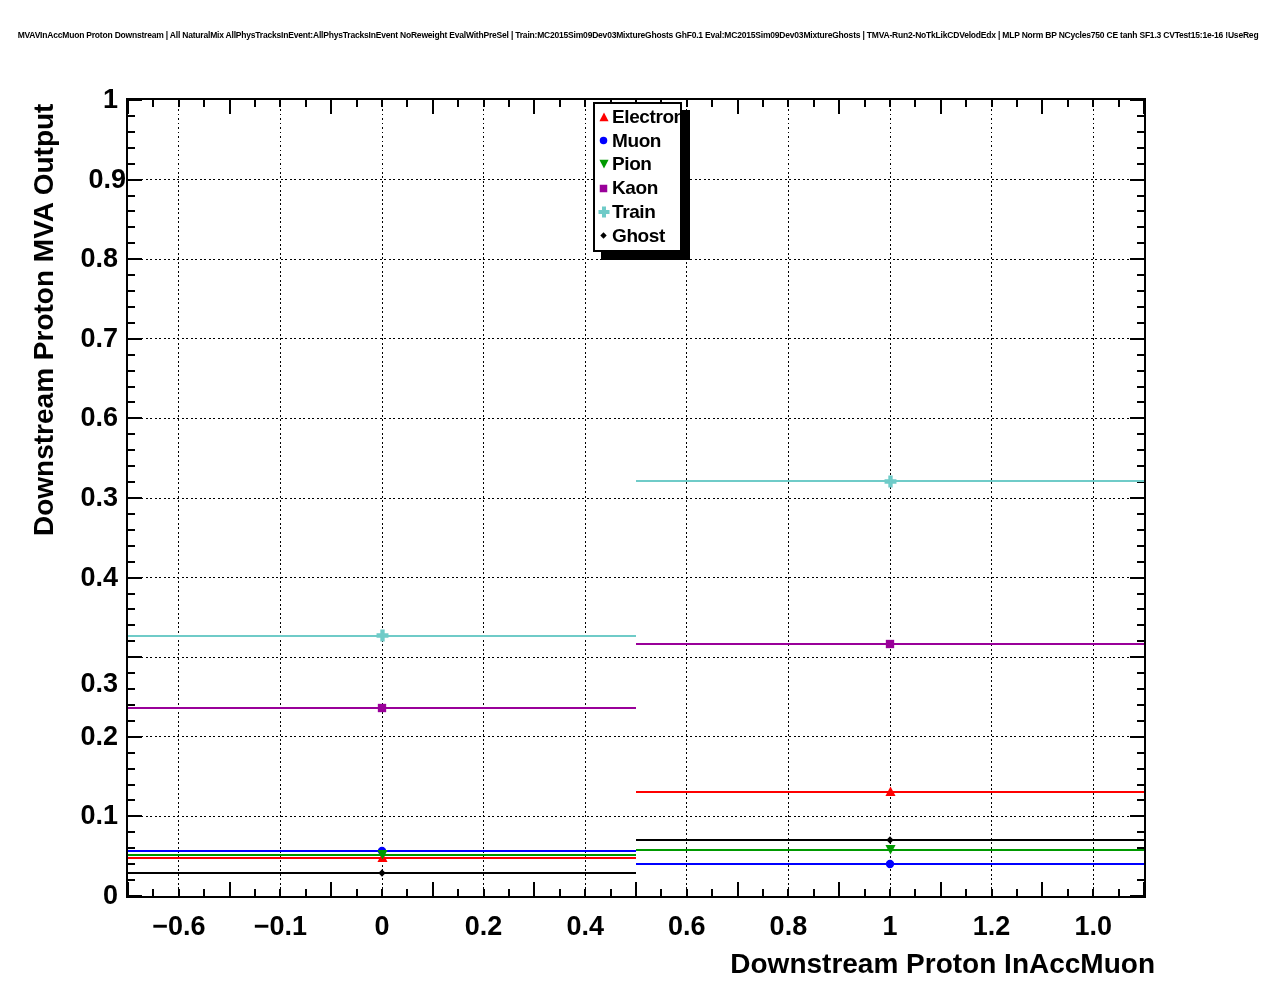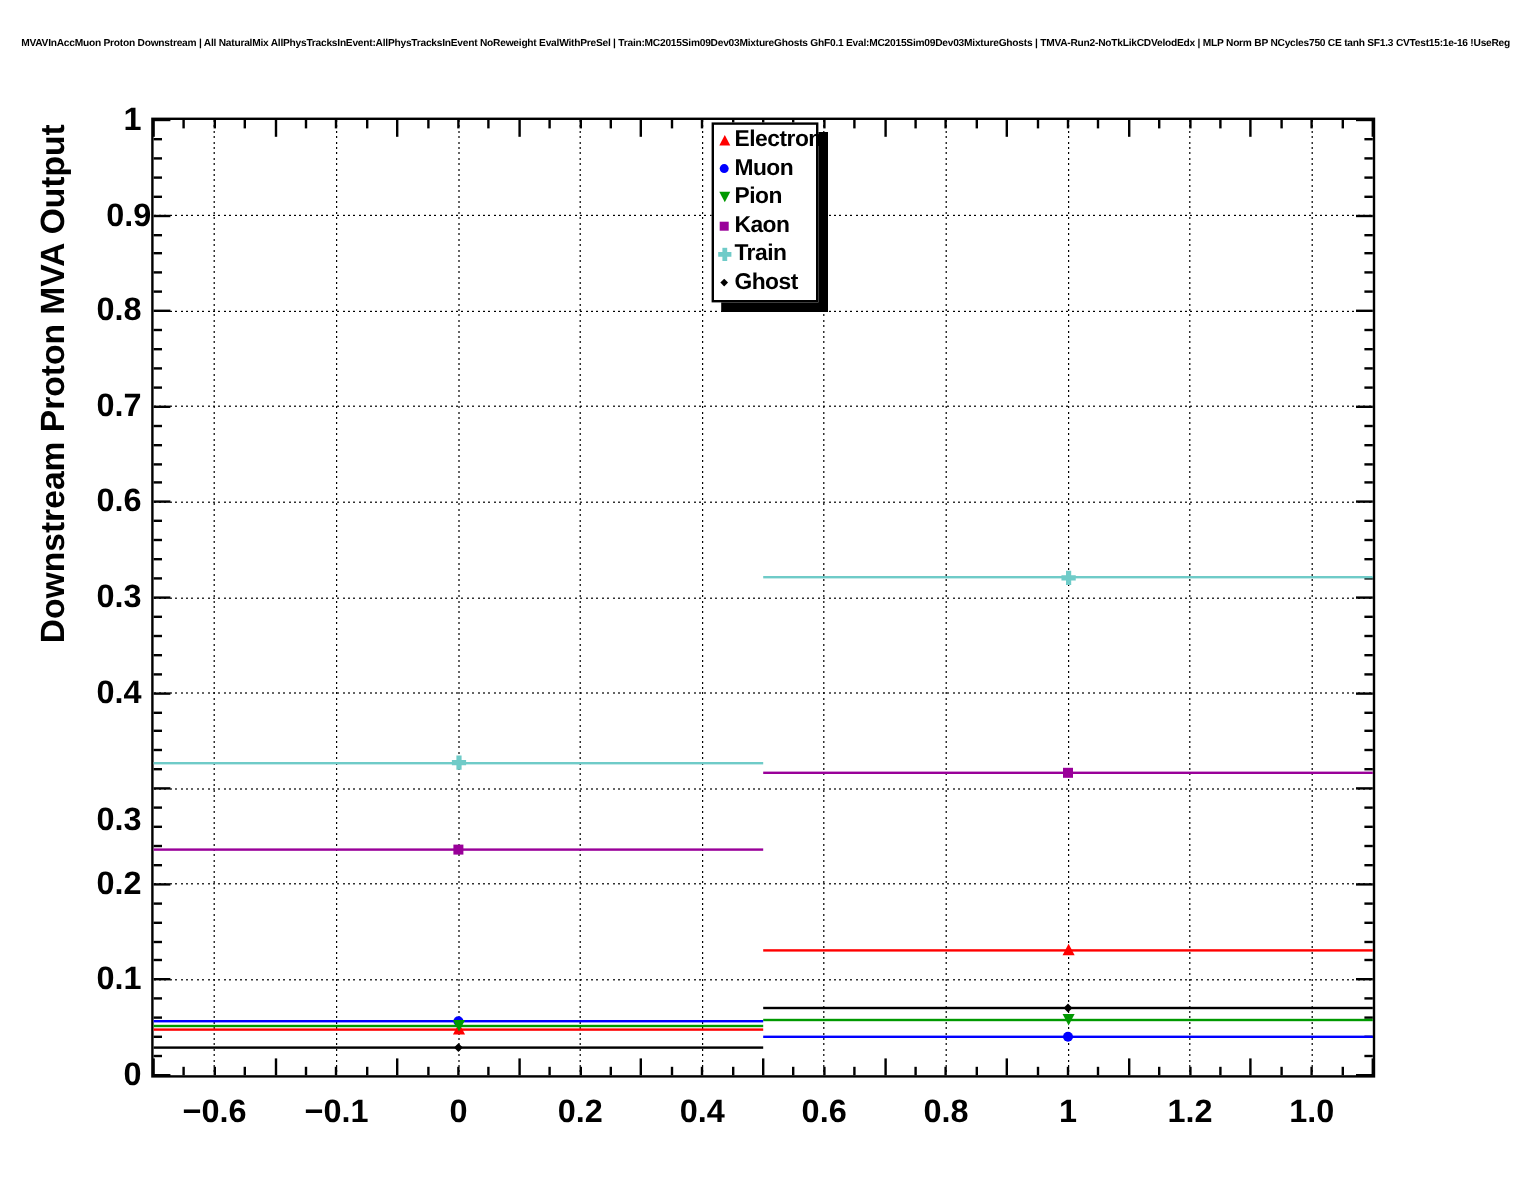--- a/index.html
+++ b/index.html
@@ -302,20 +302,21 @@
       <svg viewBox="0 0 12 12" width="8" height="8" class="marker" style="left: 250px; top: 768.916px;">
         <polygon points="6,0.5 11.5,6 6,11.5 0.5,6" fill="#000000"></polygon>
       </svg>
       <div class="series-line" style="left: 508px; width: 508px; top: 739.28px; background: rgb(0, 0, 0);"></div>
       <svg viewBox="0 0 12 12" width="8" height="8" class="marker" style="left: 758px; top: 736.28px;">
         <polygon points="6,0.5 11.5,6 6,11.5 0.5,6" fill="#000000"></polygon>
       </svg>
     </div>
 
   <div id="y-axis-title">Downstream Proton MVA Output</div>
+  <div id="x-axis-title">Downstream Proton InAccMuon</div>
 
   <div id="legend">
       <div class="legend-entry">
         <div class="legend-marker">
           <svg viewBox="0 0 12 12" width="10" height="10">
             <polygon points="6,0.5 11.5,11 0.5,11" fill="#ff0000"></polygon>
           </svg>
         </div>
         <div class="legend-label">Electron</div>
       </div>

